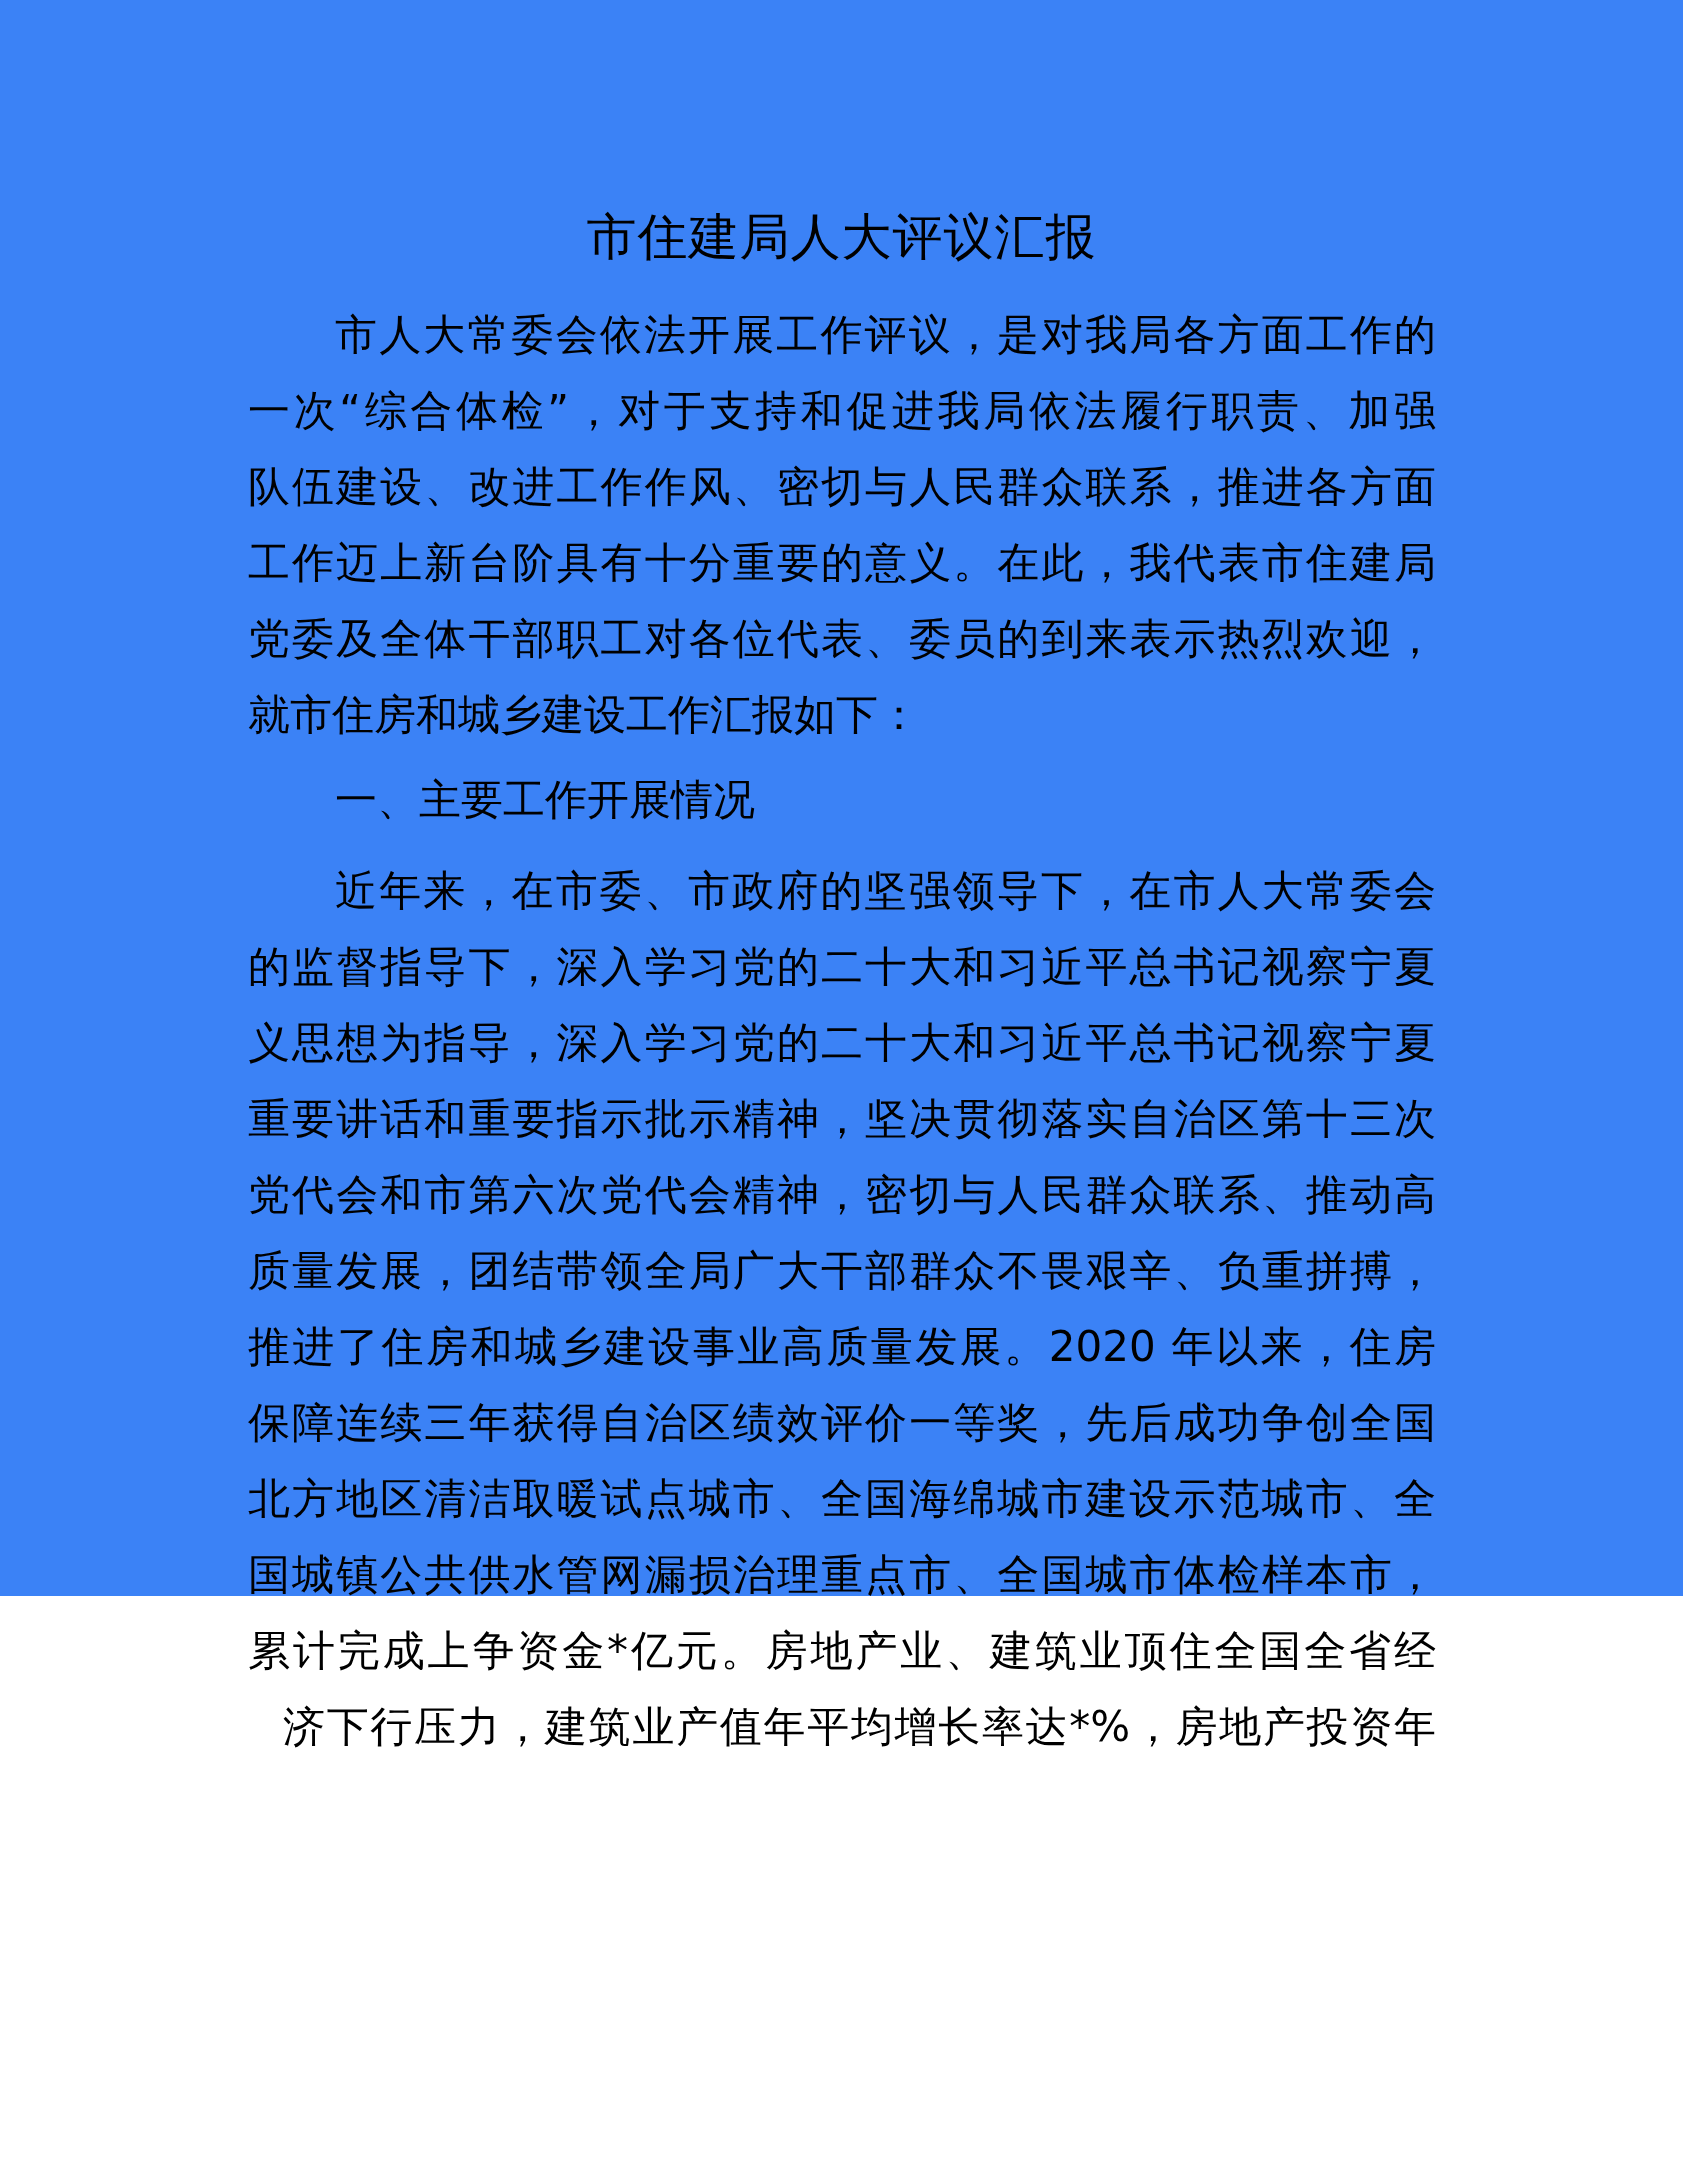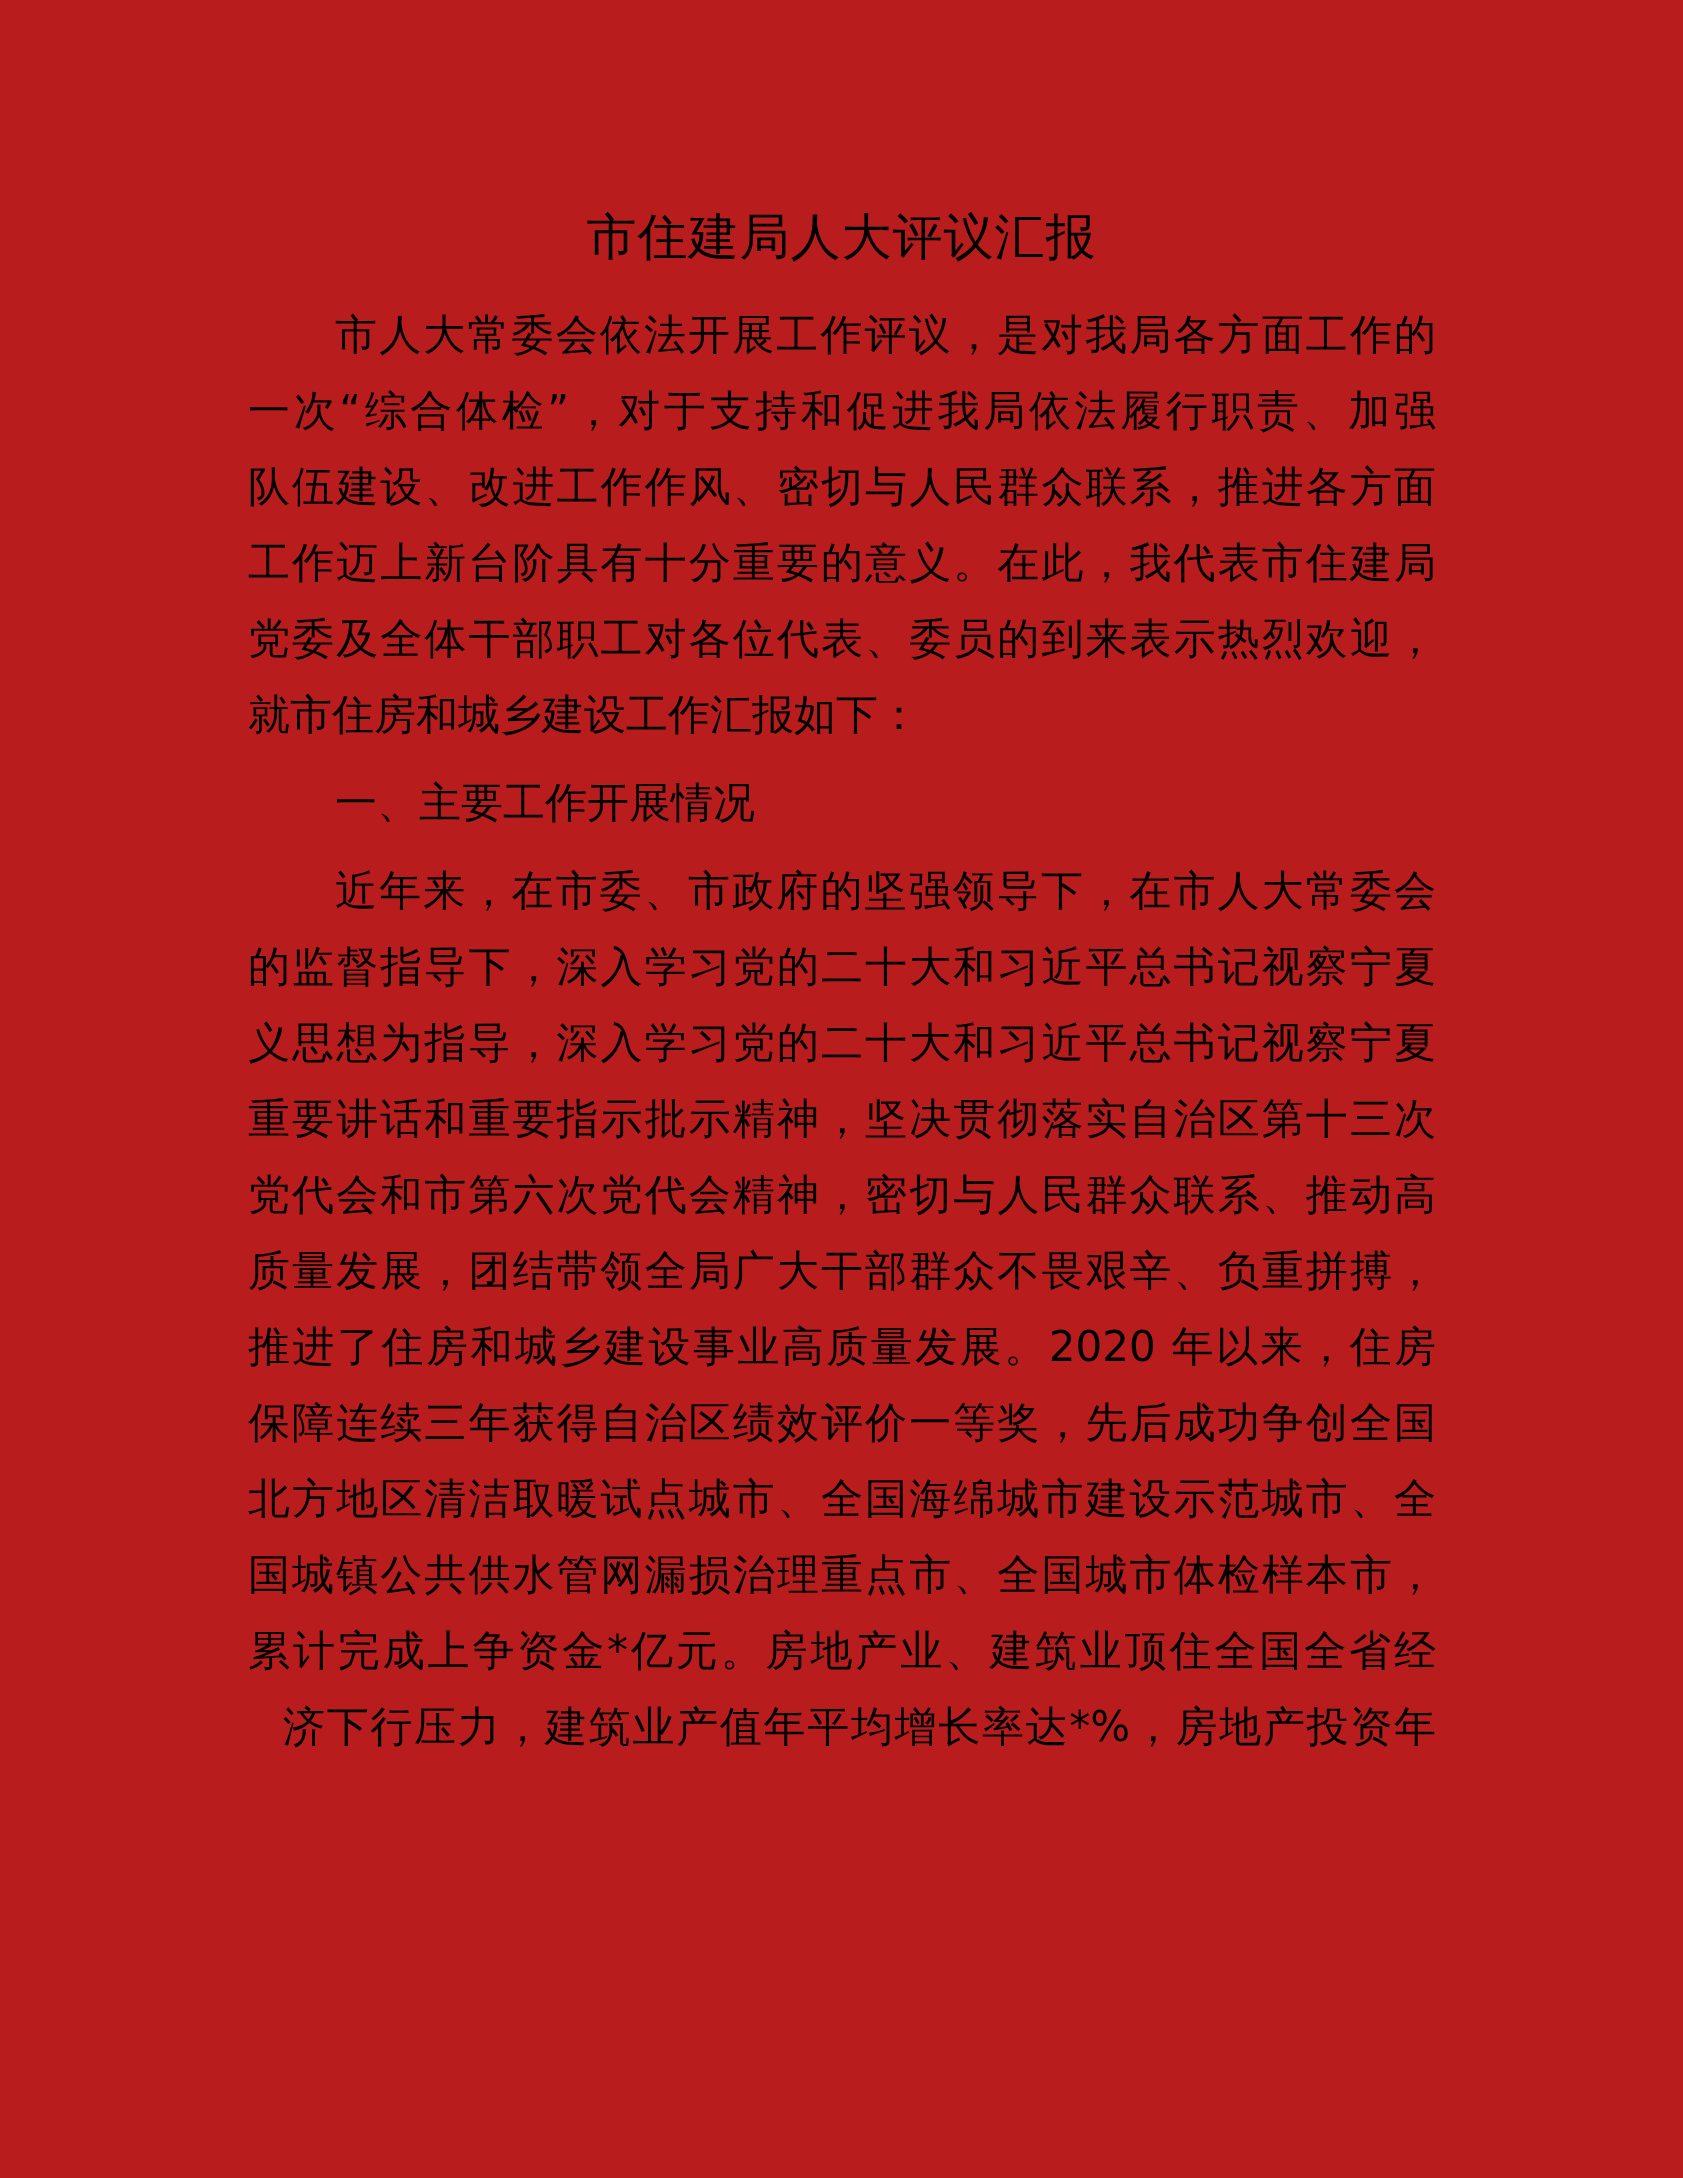--- a/index.html
+++ b/index.html
@@ -13,22 +13,22 @@
       position: relative;
       overflow: hidden;
       font-family: "DejaVu Sans", "Liberation Sans", sans-serif;
       color: #000000;
     }
     .page {
       position: absolute;
       left: 0;
       top: 0;
       width: 1683px;
-      height: 2178px;
-      background: #b91c1c;
+      height: 1596px;
+      background: #3b82f6;
     }
     .title {
       position: absolute;
       top: 203px;
       left: 0;
       width: 1683px;
       text-align: center;
       font-size: 50px;
       line-height: 69px;
       letter-spacing: 1px;
@@ -60,20 +60,21 @@
     .line.indent {
       padding-left: 87px;
     }
     .heading {
       display: block;
       height: 76px;
       padding-left: 87px;
       white-space: nowrap;
       margin-top: 12px;
       margin-bottom: 12px;
+      font-family: Liberation Mono, monospace;
     }
   </style>
 </head>
 <body>
 
 <div class="page">
   <div class="title">市住建局人大评议汇报</div>
 
   <div class="body">
     <div class="para">

